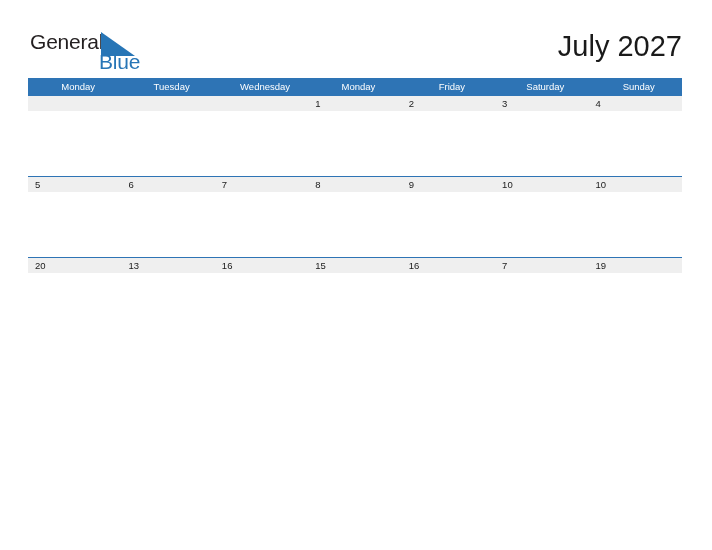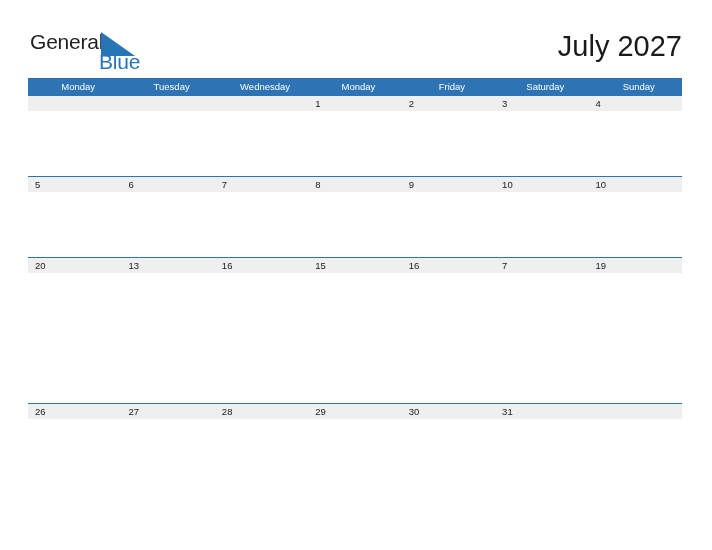--- a/index.html
+++ b/index.html
@@ -225,29 +225,20 @@
     <tr class="body-row">
       <td></td>
       <td></td>
       <td></td>
       <td></td>
       <td></td>
       <td></td>
       <td></td>
     </tr>
 
-    <tr class="date-row">
-      <td>26</td>
-      <td>27</td>
-      <td>28</td>
-      <td>29</td>
-      <td>30</td>
-      <td>31</td>
-      <td></td>
-    </tr>
     <tr class="body-row">
       <td></td>
       <td></td>
       <td></td>
       <td></td>
       <td></td>
       <td></td>
       <td></td>
     </tr>
 

